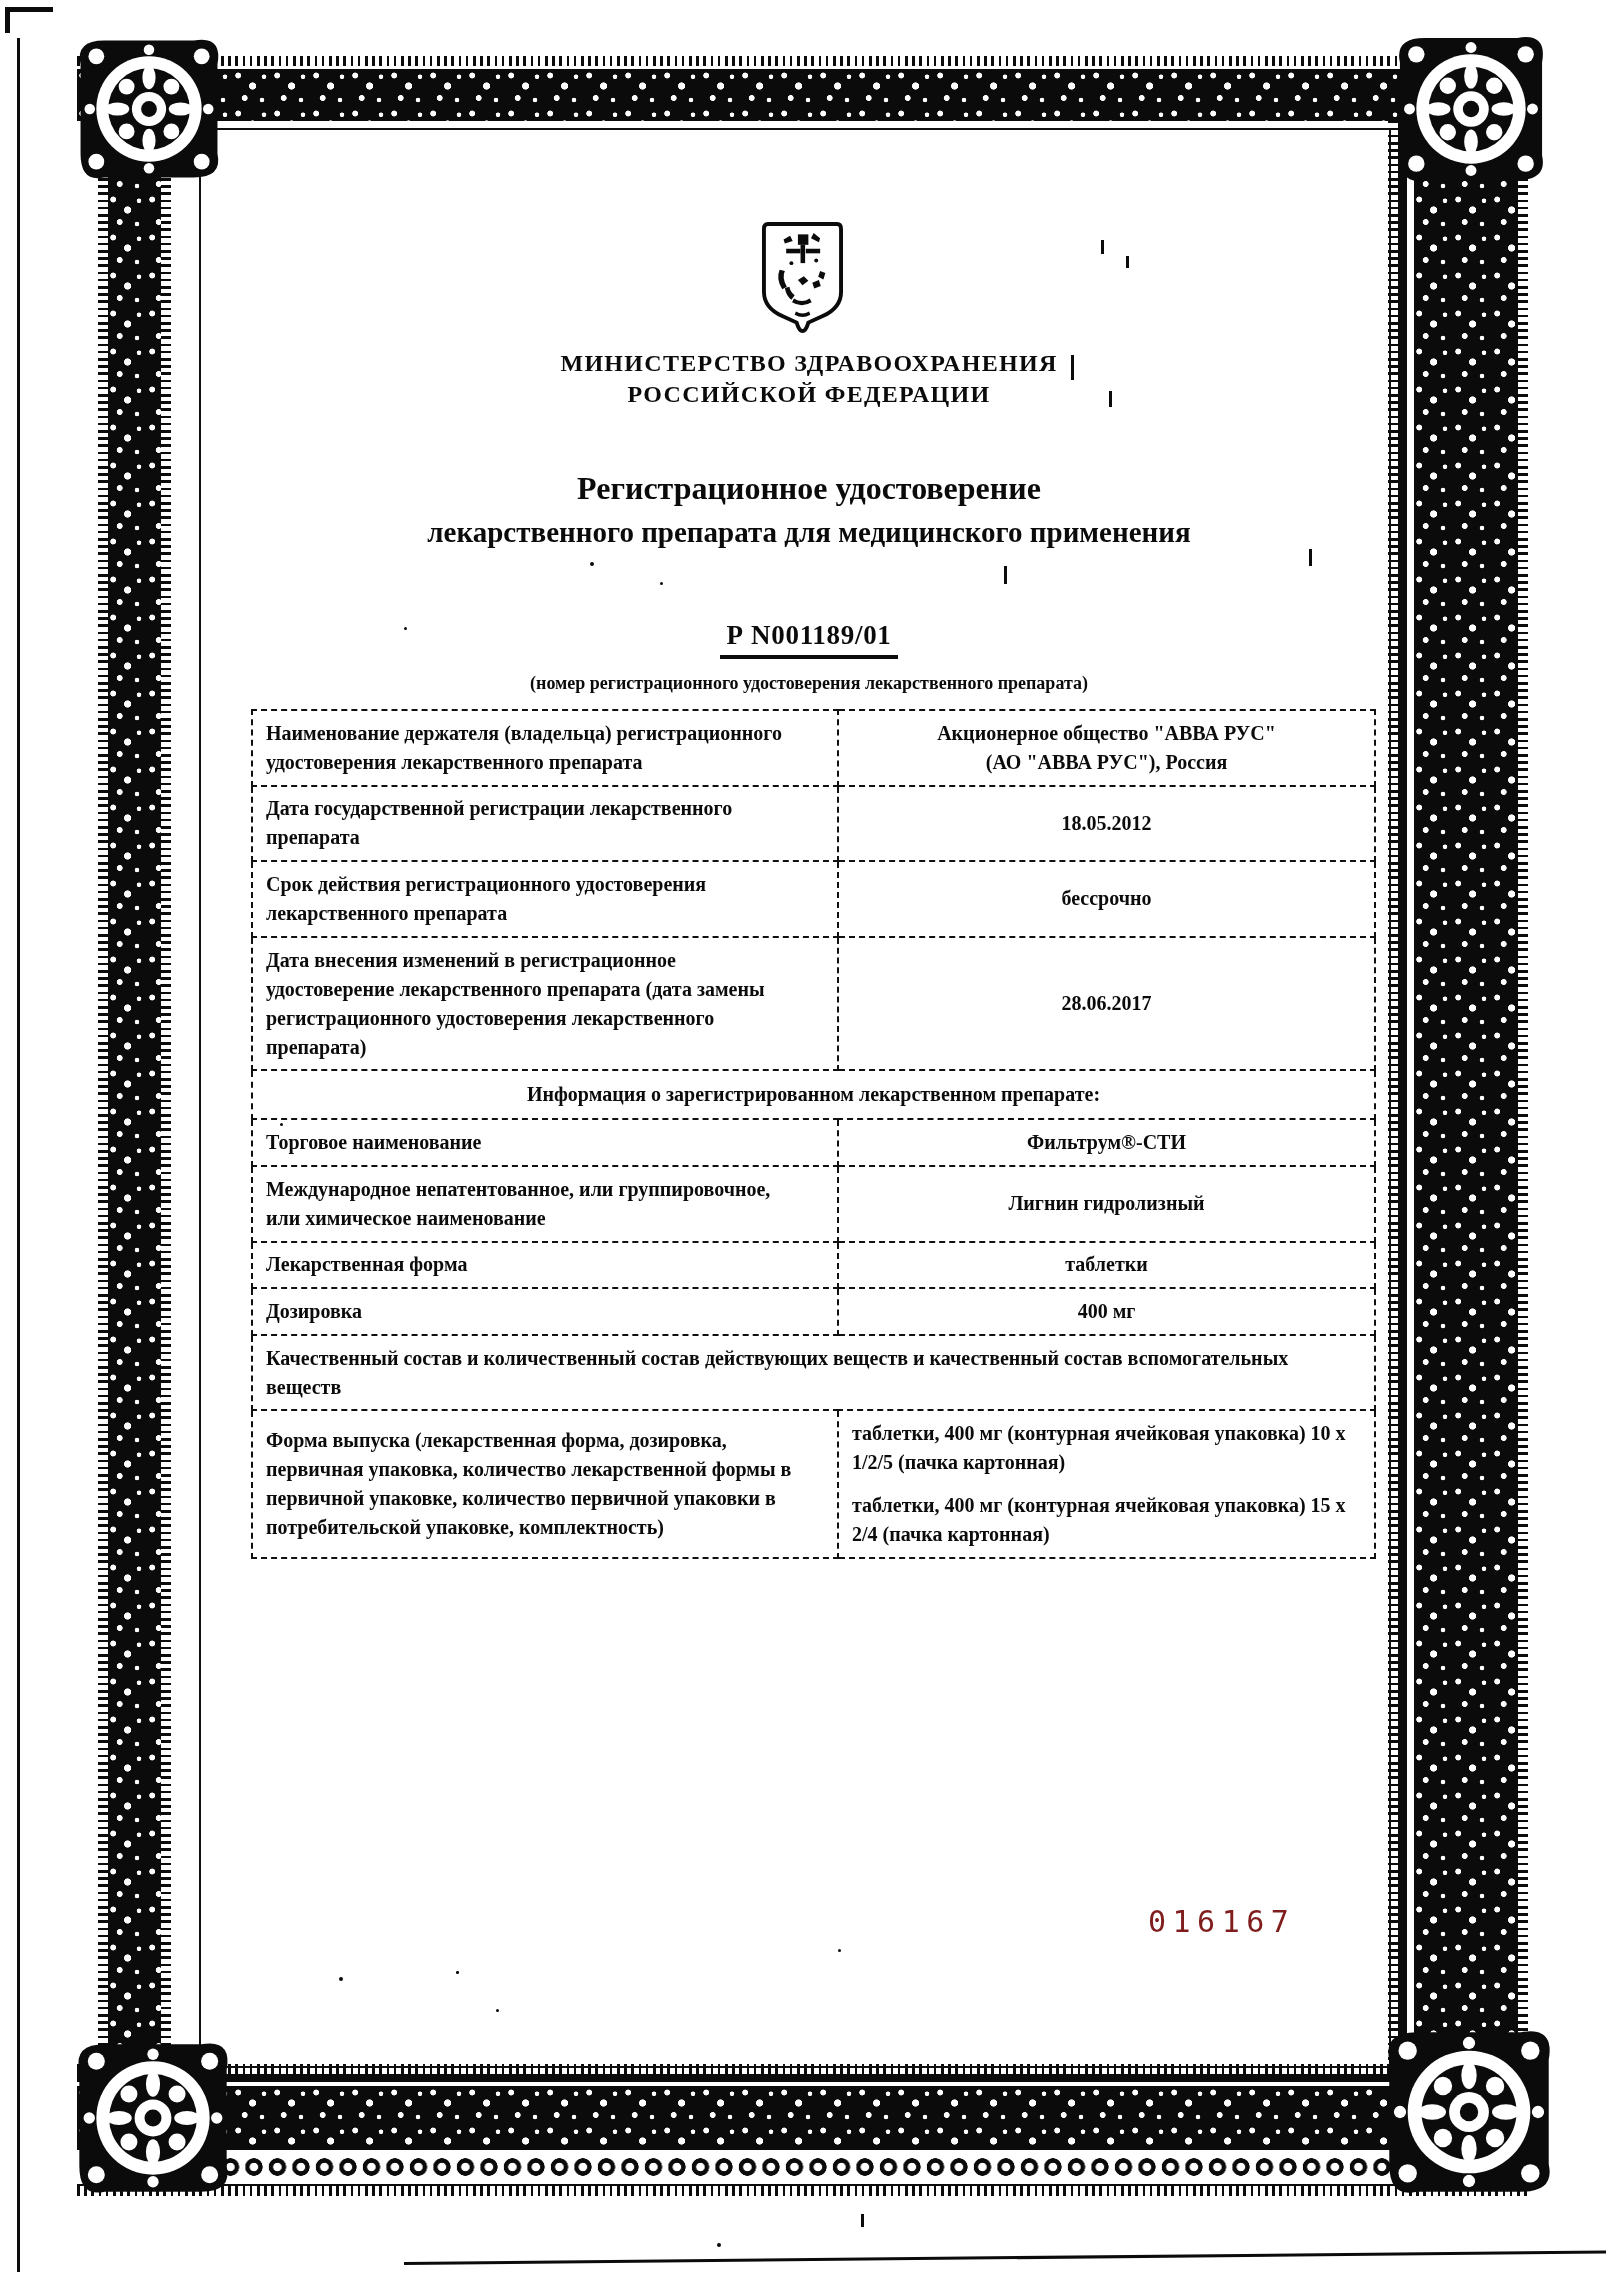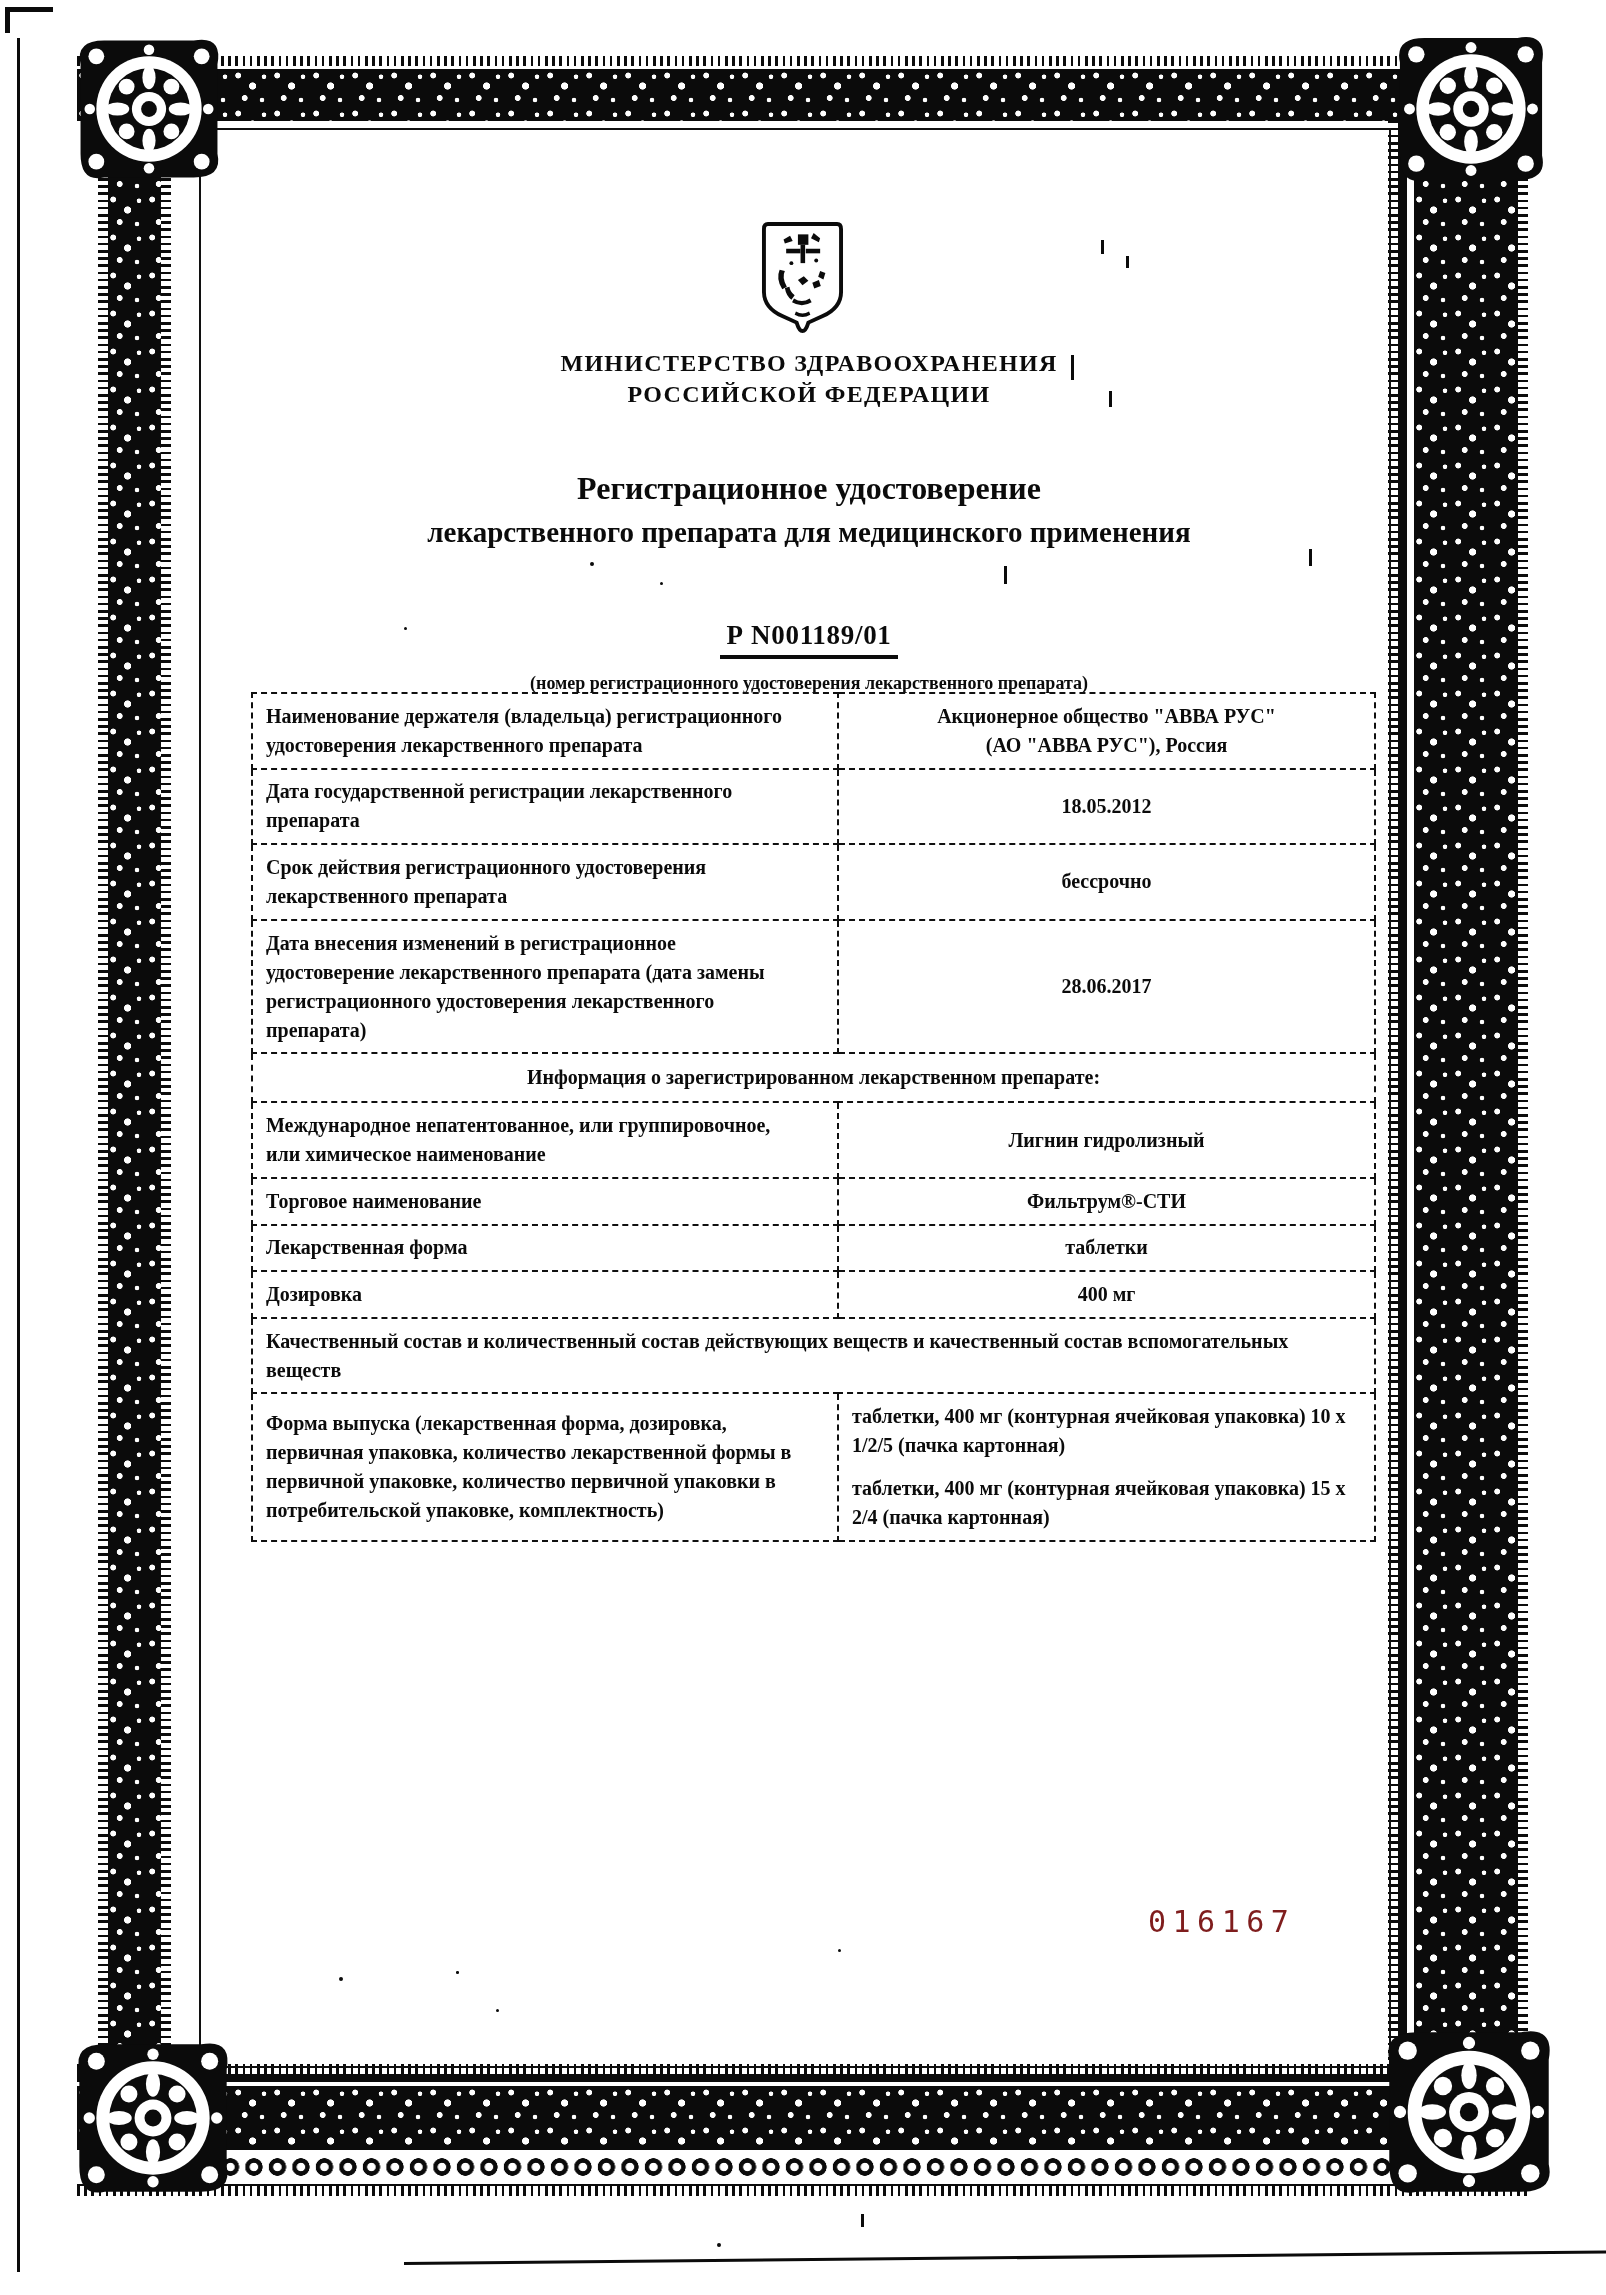--- a/index.html
+++ b/index.html
@@ -49,21 +49,21 @@
   .doc-title2{font-size:29px;font-weight:bold;line-height:39px;margin-top:3.9px;}
   .regnum-wrap{margin-top:68px;}
   .regnum{display:inline-block;font-size:27px;font-weight:bold;letter-spacing:0.7px;
           border-bottom:4.6px solid #0b0b0b;padding:0 6.5px 3.9px 6.5px;}
   .regnum-caption{margin-top:14.3px;font-size:18px;font-weight:bold;}
 
   .emblem{position:absolute;left:760px;top:220px;}
 
   
   .doc-table{
-    position:absolute;left:251px;top:692px;width:1125px;
+    position:absolute;left:251px;top:709px;width:1125px;
     border-collapse:collapse;table-layout:fixed;
     font-size:20px;font-weight:bold;line-height:1.45;
   }
   .doc-table td{border:2.6px dashed #101010;padding:7.8px 13px;vertical-align:middle;}
   .doc-table td.lbl{width:541px;padding-right:30px;text-align:left;}
   .doc-table td.val{text-align:center;}
   .doc-table tr.left-val td.val{text-align:left;}
   .doc-table td.full{text-align:left;}
   .doc-table td.section{text-align:center;padding:9px 13px;}
   .vline2{margin-top:14px;}
@@ -274,26 +274,26 @@
         <td class="val">бессрочно</td>
       </tr>
       <tr>
         <td class="lbl">Дата внесения изменений в регистрационное удостоверение лекарственного препарата (дата замены регистрационного удостоверения лекарственного препарата)</td>
         <td class="val">28.06.2017</td>
       </tr>
       <tr>
         <td class="section" colspan="2">Информация о зарегистрированном лекарственном препарате:</td>
       </tr>
       <tr>
+        <td class="lbl">Торговое наименование</td>
+        <td class="val">Фильтрум®-СТИ</td>
+      </tr>
+      <tr>
         <td class="lbl">Международное непатентованное, или группировочное, или химическое наименование</td>
         <td class="val">Лигнин гидролизный</td>
-      </tr>
-      <tr>
-        <td class="lbl">Торговое наименование</td>
-        <td class="val">Фильтрум®-СТИ</td>
       </tr>
       <tr>
         <td class="lbl">Лекарственная форма</td>
         <td class="val">таблетки</td>
       </tr>
       <tr>
         <td class="lbl">Дозировка</td>
         <td class="val">400 мг</td>
       </tr>
       <tr>

